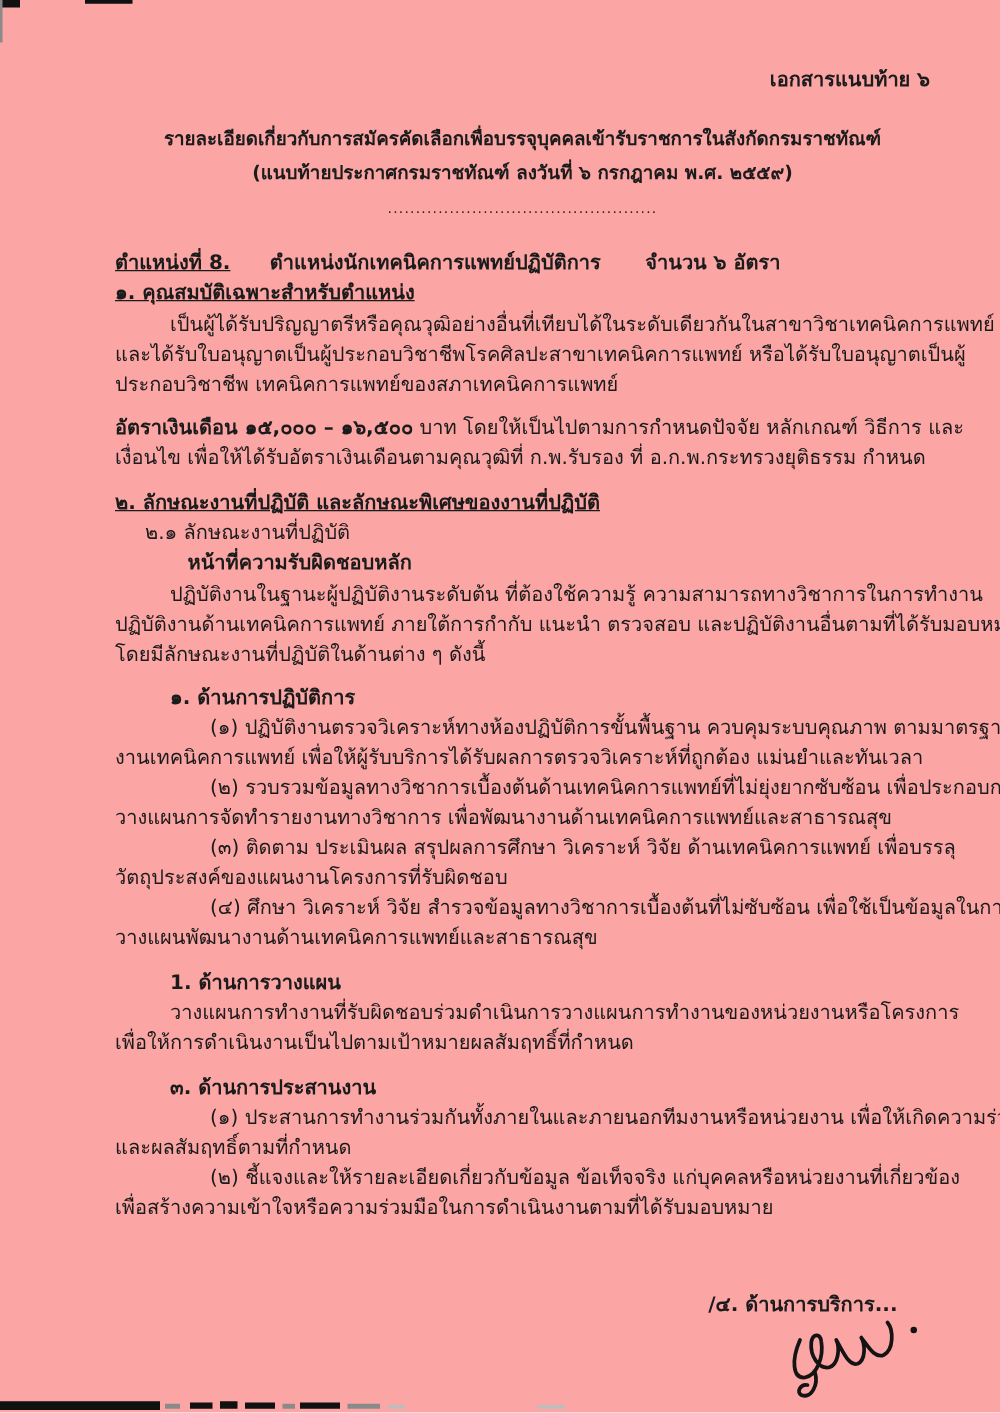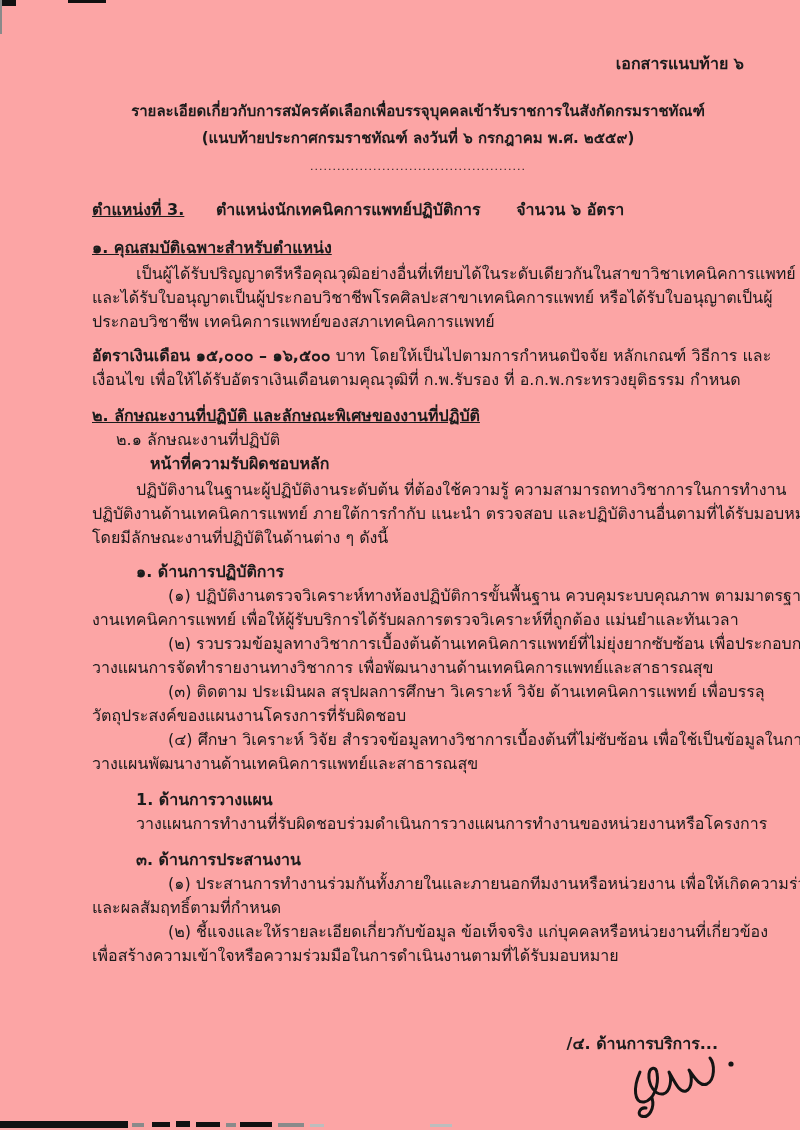--- a/index.html
+++ b/index.html
@@ -23,21 +23,21 @@
   .posline{margin-top:24px;font-weight:700;}
   .posline .gap1{margin-right:26px;}
   .posline .gap2{margin-right:30px;}
   .ln{white-space:nowrap;}
   .ind-p{padding-left:44px;}   
   .ind-i{padding-left:76px;}   
   .gh{padding-left:44px;font-weight:700;}
   .sub1{padding-left:24px;font-weight:400;}
   .sub2{padding-left:58px;font-weight:700;}
   .mt2{margin-top:2px;} .mt10{margin-top:10px;}
-  .mt12{margin-top:12px;} .mt14{margin-top:14px;}
+  .mt12{margin-top:12px;} .mt14{}
   .footer-note{
     position:absolute;right:82px;top:1032px;
     font-weight:700;font-size:16px;
   }
   .signature{position:absolute;left:628px;top:1048px;}
   
   .art{position:absolute;background:#111;}
   .art.gray{background:#8a8a8a;}
   .art.light{background:#bdbdbd;}
 </style>
@@ -62,21 +62,21 @@
 
   <div class="content">
 
     <div class="corner">เอกสารแนบท้าย ๖</div>
 
     <div class="title mt-title">รายละเอียดเกี่ยวกับการสมัครคัดเลือกเพื่อบรรจุบุคคลเข้ารับราชการในสังกัดกรมราชทัณฑ์</div>
     <div class="title">(แนบท้ายประกาศกรมราชทัณฑ์ ลงวันที่ ๖ กรกฎาคม พ.ศ. ๒๕๕๙)</div>
     <div class="divider">................................................</div>
 
     <div class="posline">
-      <span class="u gap1">ตำแหน่งที่ 3.</span>
+      <span class="u gap1">ตำแหน่งที่ 8.</span>
       <span class="gap2">ตำแหน่งนักเทคนิคการแพทย์ปฏิบัติการ</span>
       <span>จำนวน ๖ อัตรา</span>
     </div>
 
     <div class="ln b u mt14">๑. คุณสมบัติเฉพาะสำหรับตำแหน่ง</div>
     <div class="ln ind-p mt2">เป็นผู้ได้รับปริญญาตรีหรือคุณวุฒิอย่างอื่นที่เทียบได้ในระดับเดียวกันในสาขาวิชาเทคนิคการแพทย์</div>
     <div class="ln">และได้รับใบอนุญาตเป็นผู้ประกอบวิชาชีพโรคศิลปะสาขาเทคนิคการแพทย์ หรือได้รับใบอนุญาตเป็นผู้</div>
     <div class="ln">ประกอบวิชาชีพ เทคนิคการแพทย์ของสภาเทคนิคการแพทย์</div>
 
     <div class="ln mt10">
@@ -97,20 +97,21 @@
     <div class="ln">งานเทคนิคการแพทย์ เพื่อให้ผู้รับบริการได้รับผลการตรวจวิเคราะห์ที่ถูกต้อง แม่นยำและทันเวลา</div>
     <div class="ln ind-i">(๒)  รวบรวมข้อมูลทางวิชาการเบื้องต้นด้านเทคนิคการแพทย์ที่ไม่ยุ่งยากซับซ้อน เพื่อประกอบการ</div>
     <div class="ln">วางแผนการจัดทำรายงานทางวิชาการ เพื่อพัฒนางานด้านเทคนิคการแพทย์และสาธารณสุข</div>
     <div class="ln ind-i">(๓)  ติดตาม ประเมินผล สรุปผลการศึกษา วิเคราะห์ วิจัย ด้านเทคนิคการแพทย์ เพื่อบรรลุ</div>
     <div class="ln">วัตถุประสงค์ของแผนงานโครงการที่รับผิดชอบ</div>
     <div class="ln ind-i">(๔)  ศึกษา วิเคราะห์ วิจัย สำรวจข้อมูลทางวิชาการเบื้องต้นที่ไม่ซับซ้อน เพื่อใช้เป็นข้อมูลในการ</div>
     <div class="ln">วางแผนพัฒนางานด้านเทคนิคการแพทย์และสาธารณสุข</div>
 
     <div class="ln gh mt12">1. ด้านการวางแผน</div>
     <div class="ln ind-p">วางแผนการทำงานที่รับผิดชอบร่วมดำเนินการวางแผนการทำงานของหน่วยงานหรือโครงการ</div>
+    <div class="ln">เพื่อให้การดำเนินงานเป็นไปตามเป้าหมายผลสัมฤทธิ์ที่กำหนด</div>
 
     <div class="ln gh mt12">๓. ด้านการประสานงาน</div>
     <div class="ln ind-i">(๑)  ประสานการทำงานร่วมกันทั้งภายในและภายนอกทีมงานหรือหน่วยงาน เพื่อให้เกิดความร่วมมือ</div>
     <div class="ln">และผลสัมฤทธิ์ตามที่กำหนด</div>
     <div class="ln ind-i">(๒)  ชี้แจงและให้รายละเอียดเกี่ยวกับข้อมูล ข้อเท็จจริง แก่บุคคลหรือหน่วยงานที่เกี่ยวข้อง</div>
     <div class="ln">เพื่อสร้างความเข้าใจหรือความร่วมมือในการดำเนินงานตามที่ได้รับมอบหมาย</div>
 
   </div>
 
   <div class="footer-note">/๔. ด้านการบริการ...</div>

